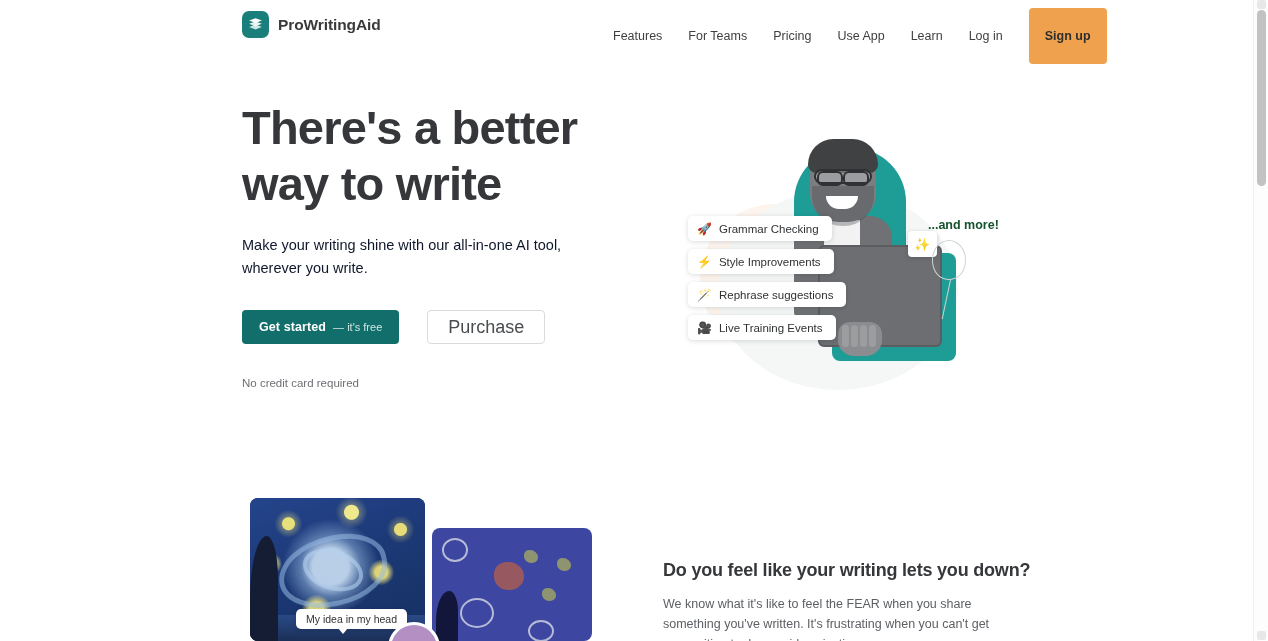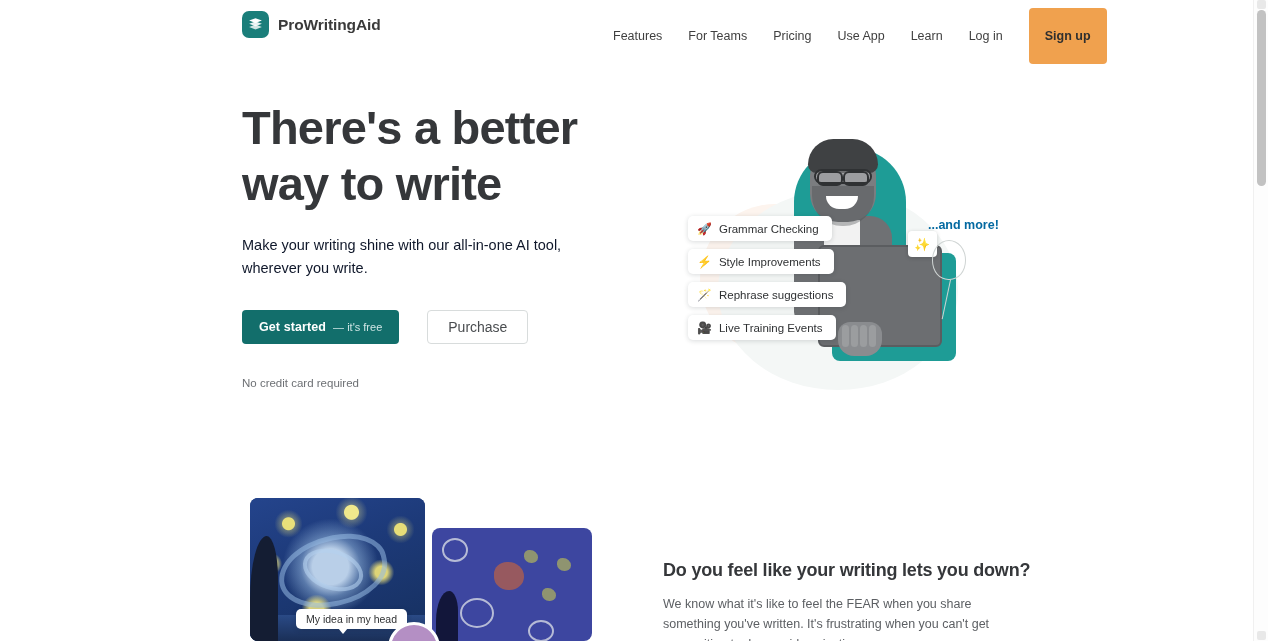--- a/index.html
+++ b/index.html
@@ -191,21 +191,21 @@
     color: #cfe5e4;
   }
 
   .btn-secondary {
     background: #ffffff;
     color: #4a4d50;
     border: 1px solid #d8dcdc;
     border-radius: 4px;
     height: 34px;
     padding: 0 20px;
-    font-size: 14px;
+    font-size: 18px;
     cursor: pointer;
     font-family: "Liberation Sans", sans-serif;
   }
 
   .hero-note {
     margin-top: 33px;
     font-size: 11.5px;
     color: #6d7074;
   }
 
@@ -382,21 +382,21 @@
     font-size: 13px;
     line-height: 1;
   }
 
   .and-more {
     position: absolute;
     left: 268px;
     top: 110px;
     font-size: 12.5px;
     font-weight: bold;
-    color: #0369a1;
+    color: #14532d;
     white-space: nowrap;
   }
   .balloon {
     position: absolute;
     left: 272px;
     top: 132px;
     width: 34px;
     height: 40px;
     border: 1.4px solid #cfd4d3;
     border-radius: 50% 50% 48% 48%;

